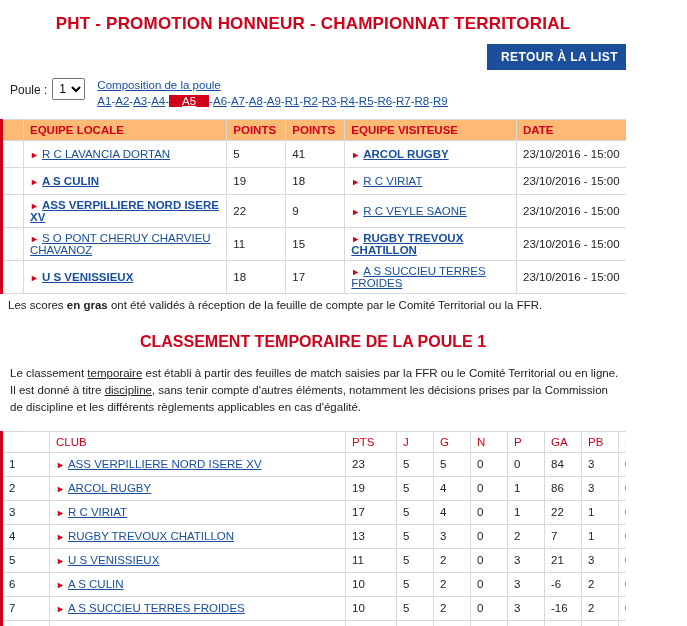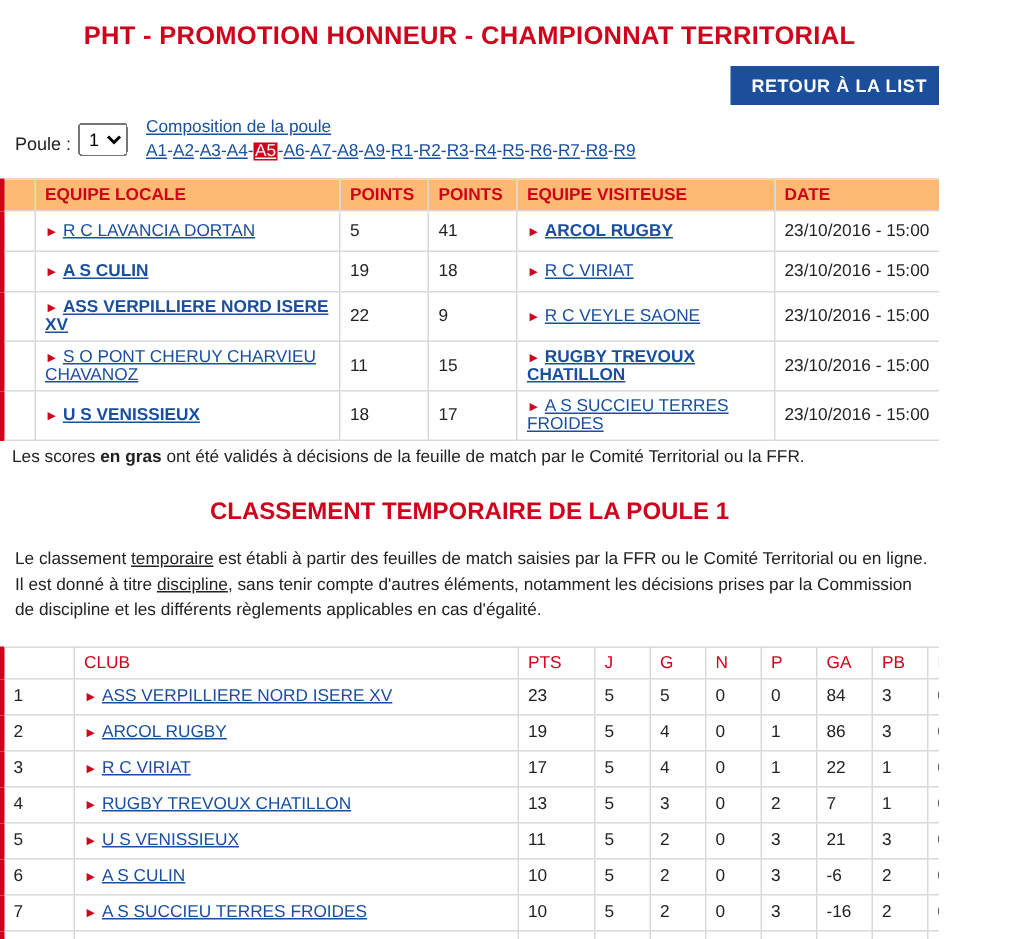--- a/index.html
+++ b/index.html
@@ -35,21 +35,21 @@
     color: #fff;
     font-size: 12px;
     font-weight: bold;
     padding: 6px 12px 6px 14px;
     letter-spacing: 0.4px;
     border: none;
     cursor: pointer;
   }
   .poule-bar {
     display: flex;
-    align-items: center;
+    align-items: flex-start;
     padding: 8px 10px 4px 10px;
     font-size: 12px;
     color: #222;
   }
   .poule-label {
     padding-top: 5px;
     margin-right: 5px;
     font-size: 12px;
   }
   .poule-select {
@@ -75,21 +75,21 @@
   .compo-links a {
     color: #1a4fa0;
     text-decoration: underline;
     margin-right: 0px;
   }
   .compo-links .sep { color:#1a4fa0; }
   .compo-links .active {
     background: #d0021b;
     color: #fff;
     text-decoration: underline;
-    padding: 0 1px;
+    padding: 0 13px;
   }
   table.matches {
     border-collapse: collapse;
     width: 693px;
     margin-top: 6px;
     font-size: 11.5px;
   }
   table.matches th {
     background: #fdba74;
     color: #d0021b;
@@ -261,21 +261,21 @@
           <td><span class="score">18</span></td>
           <td><span class="score">17</span></td>
           <td><span class="arrow">►</span><a href="#" class="teamlink">A S SUCCIEU TERRES FROIDES</a></td>
           <td class="date-cell">23/10/2016 - 15:00</td>
           <td><span class="plus-btn">+</span></td>
         </tr>
       </tbody>
   </table>
 
   <div class="note">
-    <span>Les scores </span><b>en gras</b><span> ont été validés à décisions de la feuille de match par le Comité Territorial ou la FFR.</span>
+    <span>Les scores </span><b>en gras</b><span> ont été validés à réception de la feuille de compte par le Comité Territorial ou la FFR.</span>
   </div>
 
   <div class="subtitle">CLASSEMENT TEMPORAIRE DE LA POULE 1</div>
 
   <div class="para">
     <span>Le classement </span><u>temporaire</u><span> est établi à partir des feuilles de match saisies par la FFR ou le Comité Territorial ou en ligne. Il est donné à titre </span><u>discipline</u><span>, sans tenir compte d'autres éléments, notamment les décisions prises par la Commission de discipline et les différents règlements applicables en cas d'égalité.</span>
   </div>
 
   <table class="rank">
     <thead>

